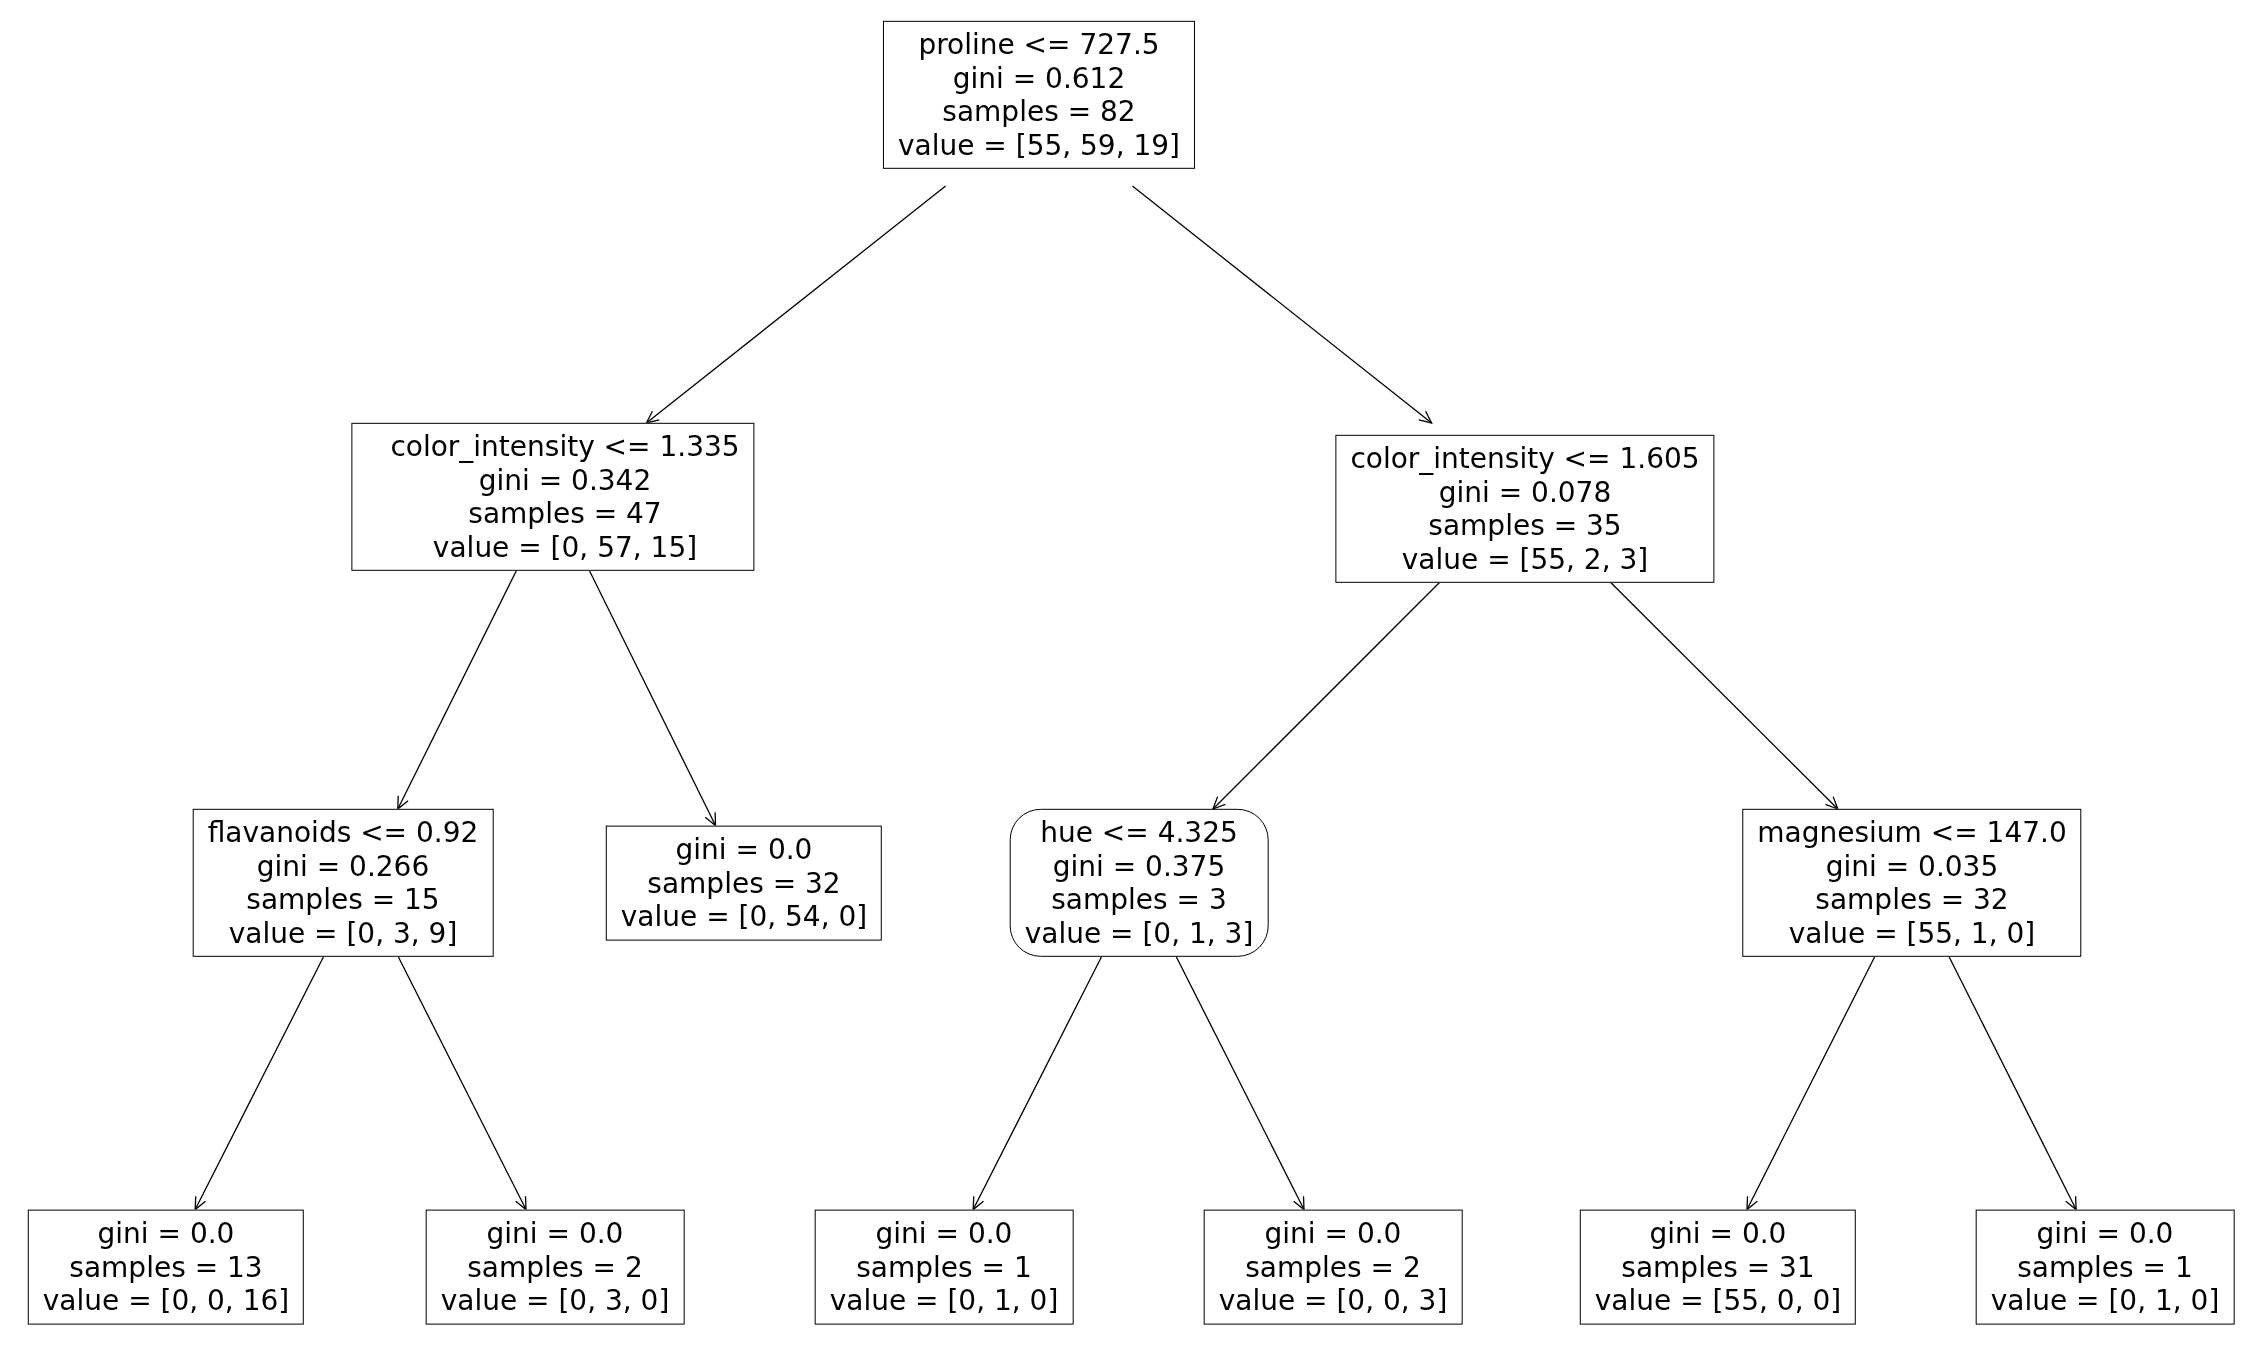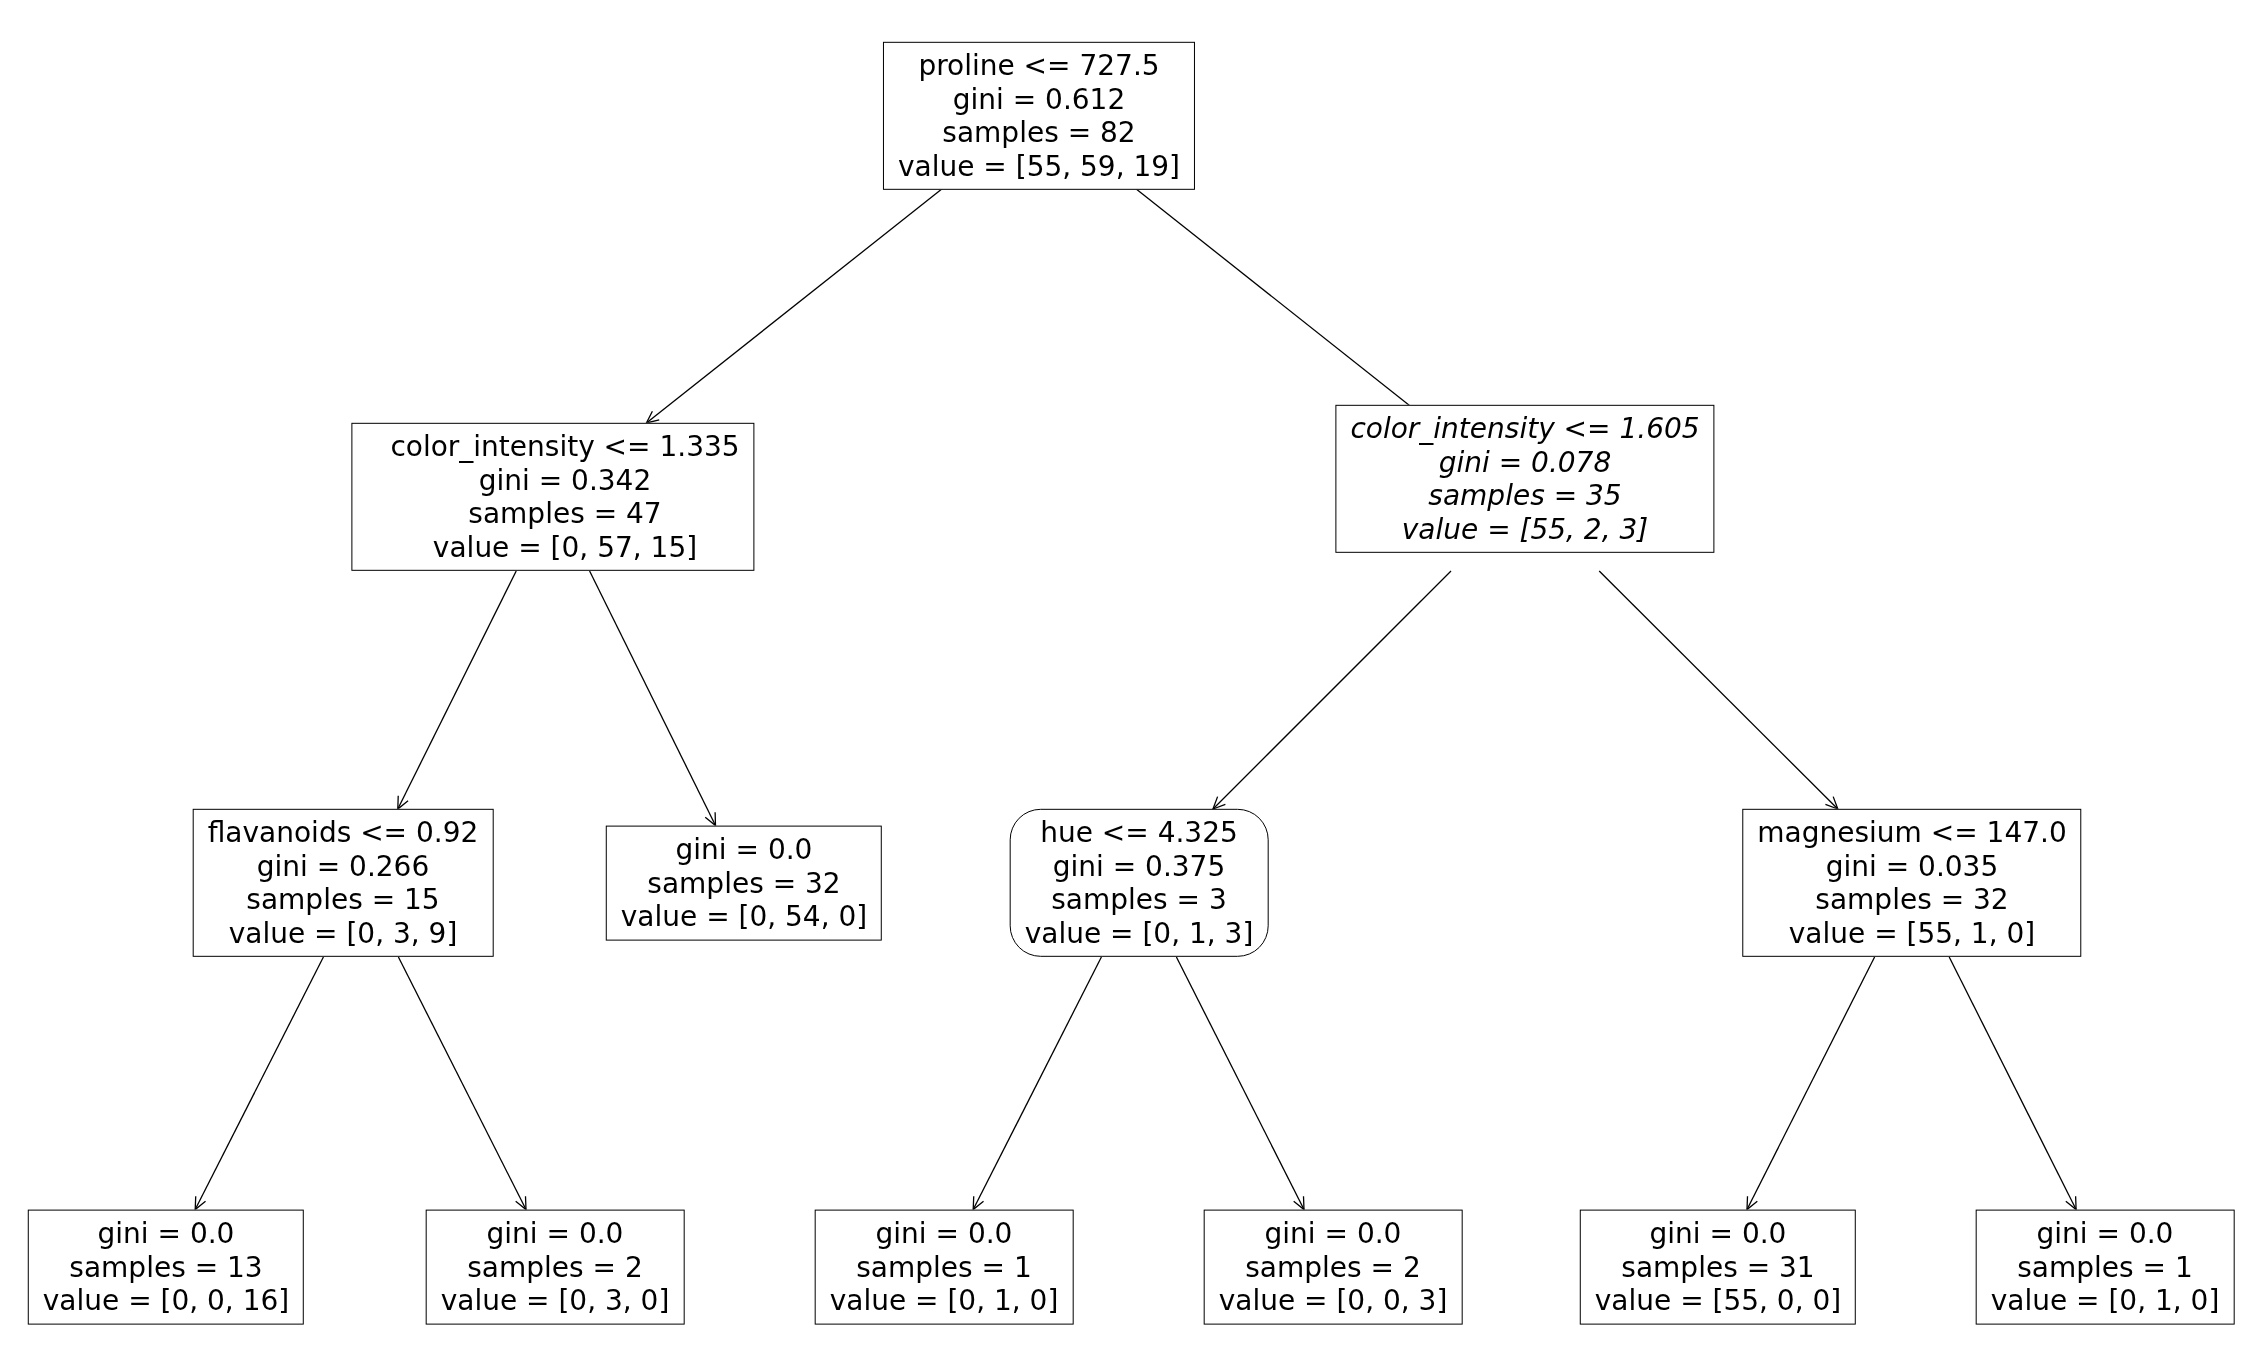--- a/index.html
+++ b/index.html
@@ -59,35 +59,35 @@
         <line x1="1599.2" y1="571.0" x2="1837.8" y2="809.0" marker-end="url(#arrowhead)"></line>
         <line x1="323.4" y1="957.0" x2="195.2" y2="1209.5" marker-end="url(#arrowhead)"></line>
         <line x1="398.4" y1="957.0" x2="526.0" y2="1209.5" marker-end="url(#arrowhead)"></line>
         <line x1="1101.4" y1="957.0" x2="973.2" y2="1209.5" marker-end="url(#arrowhead)"></line>
         <line x1="1176.4" y1="957.0" x2="1304.0" y2="1209.5" marker-end="url(#arrowhead)"></line>
         <line x1="1874.6" y1="957.0" x2="1747.0" y2="1209.5" marker-end="url(#arrowhead)"></line>
         <line x1="1949.2" y1="957.0" x2="2076.1" y2="1209.5" marker-end="url(#arrowhead)"></line>
       </g>
   </svg>
 
-  <div class="node" style="left: 1039px; top: 116px;">
+  <div class="node" style="left: 1039px; top: 95px;">
     <div>proline &lt;= 727.5</div>
     <div>gini = 0.612</div>
     <div>samples = 82</div>
     <div>value = [55, 59, 19]</div>
   </div>
 
   <div class="node" style="left: 553px; top: 497px; padding-left: 38px;">
     <div>color_intensity &lt;= 1.335</div>
     <div>gini = 0.342</div>
     <div>samples = 47</div>
     <div>value = [0, 57, 15]</div>
   </div>
 
-  <div class="node" style="left: 1525px; top: 479px; font-style: italic;">
+  <div class="node" style="left: 1525px; top: 509px;">
     <div>color_intensity &lt;= 1.605</div>
     <div>gini = 0.078</div>
     <div>samples = 35</div>
     <div>value = [55, 2, 3]</div>
   </div>
 
   <div class="node" style="left: 343px; top: 883px;">
     <div>flavanoids &lt;= 0.92</div>
     <div>gini = 0.266</div>
     <div>samples = 15</div>

